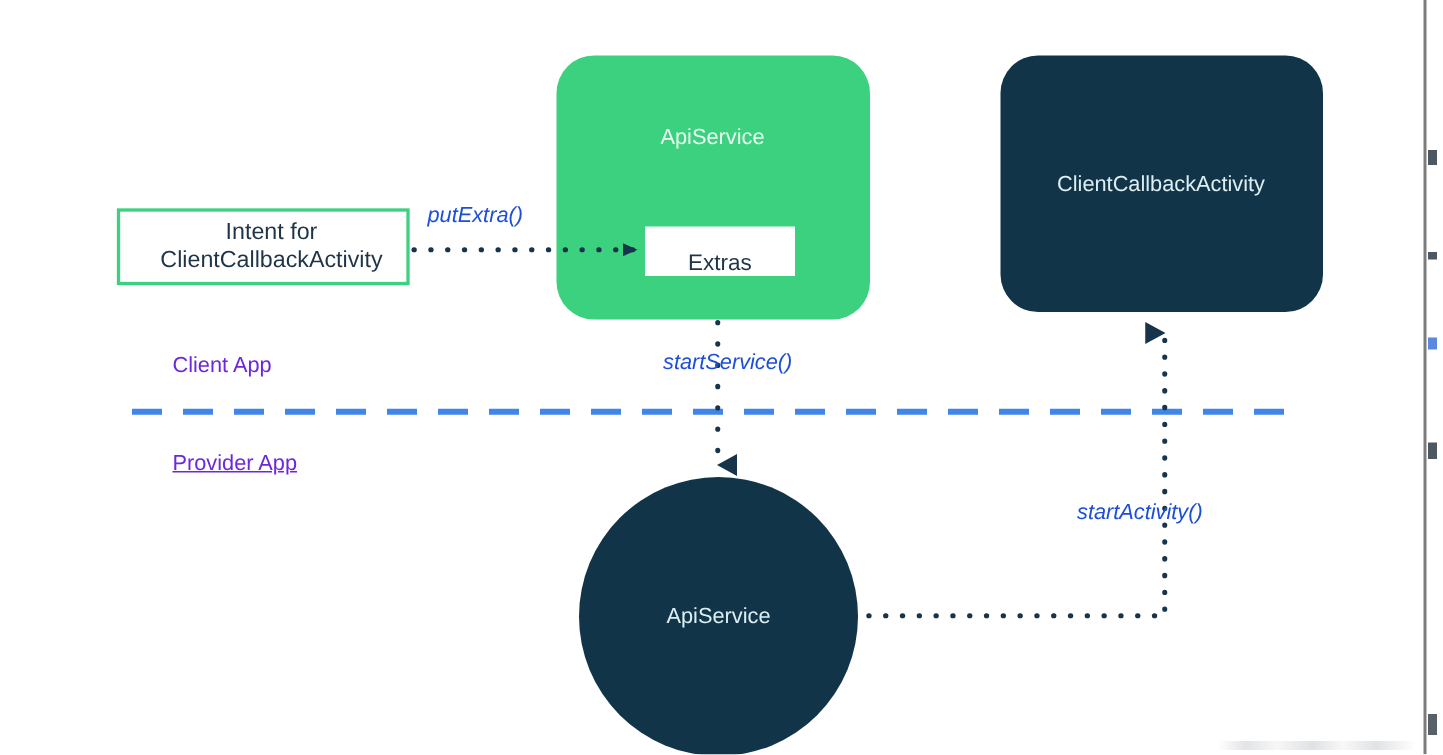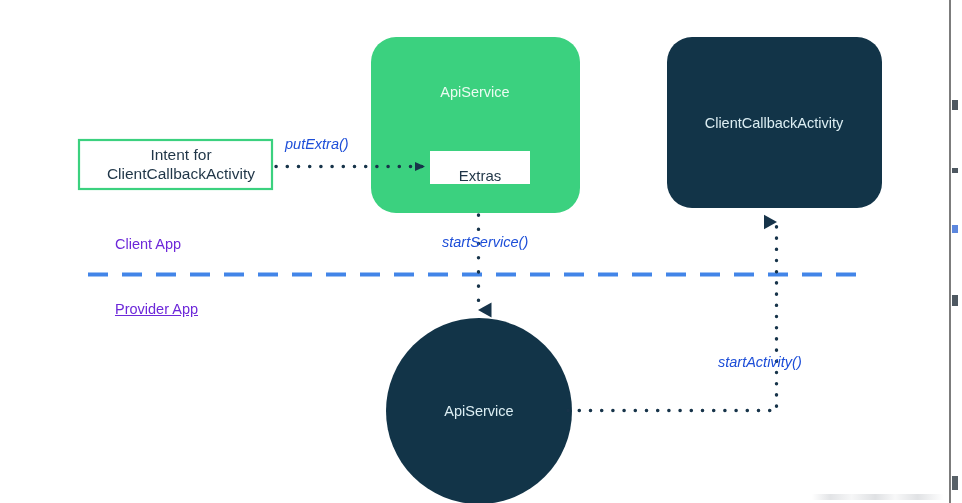--- a/index.html
+++ b/index.html
@@ -86,21 +86,21 @@
   .edge-label {
     position: absolute;
     color: #1d4ed8;
     font-size: 14.5px;
     font-style: italic;
     white-space: nowrap;
     pointer-events: none;
   }
   .label-putextra  { left: 285px; top: 136px; }
   .label-startservice { left: 402px; top: 234px; margin-left: 40px; }
-  .label-startactivity { left: 718px; top: 334px; margin-top: 20px; }
+  .label-startactivity { left: 718px; top: 334px; }
 
   
   .lane-label {
     position: absolute;
     color: #6d28d9;
     font-size: 14.5px;
     white-space: nowrap;
     pointer-events: none;
   }
   .lane-client   { left: 115px; top: 236px; }

